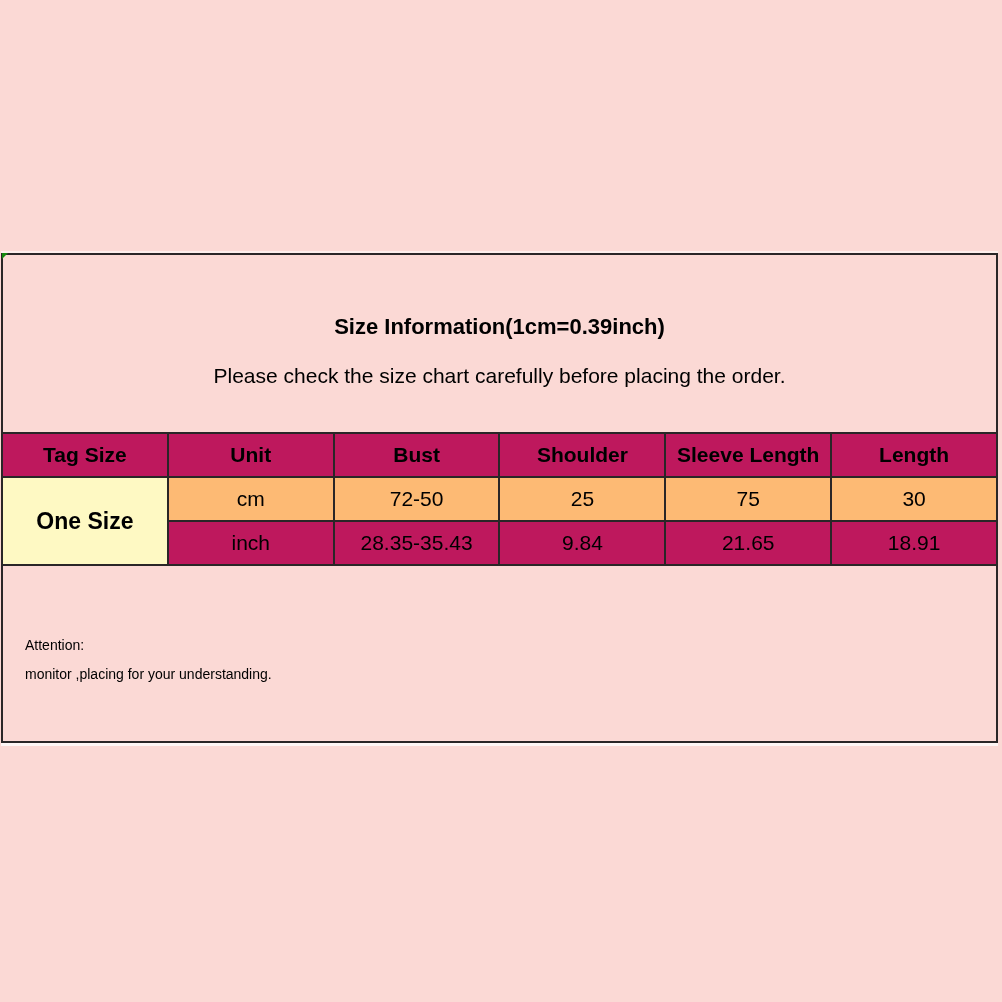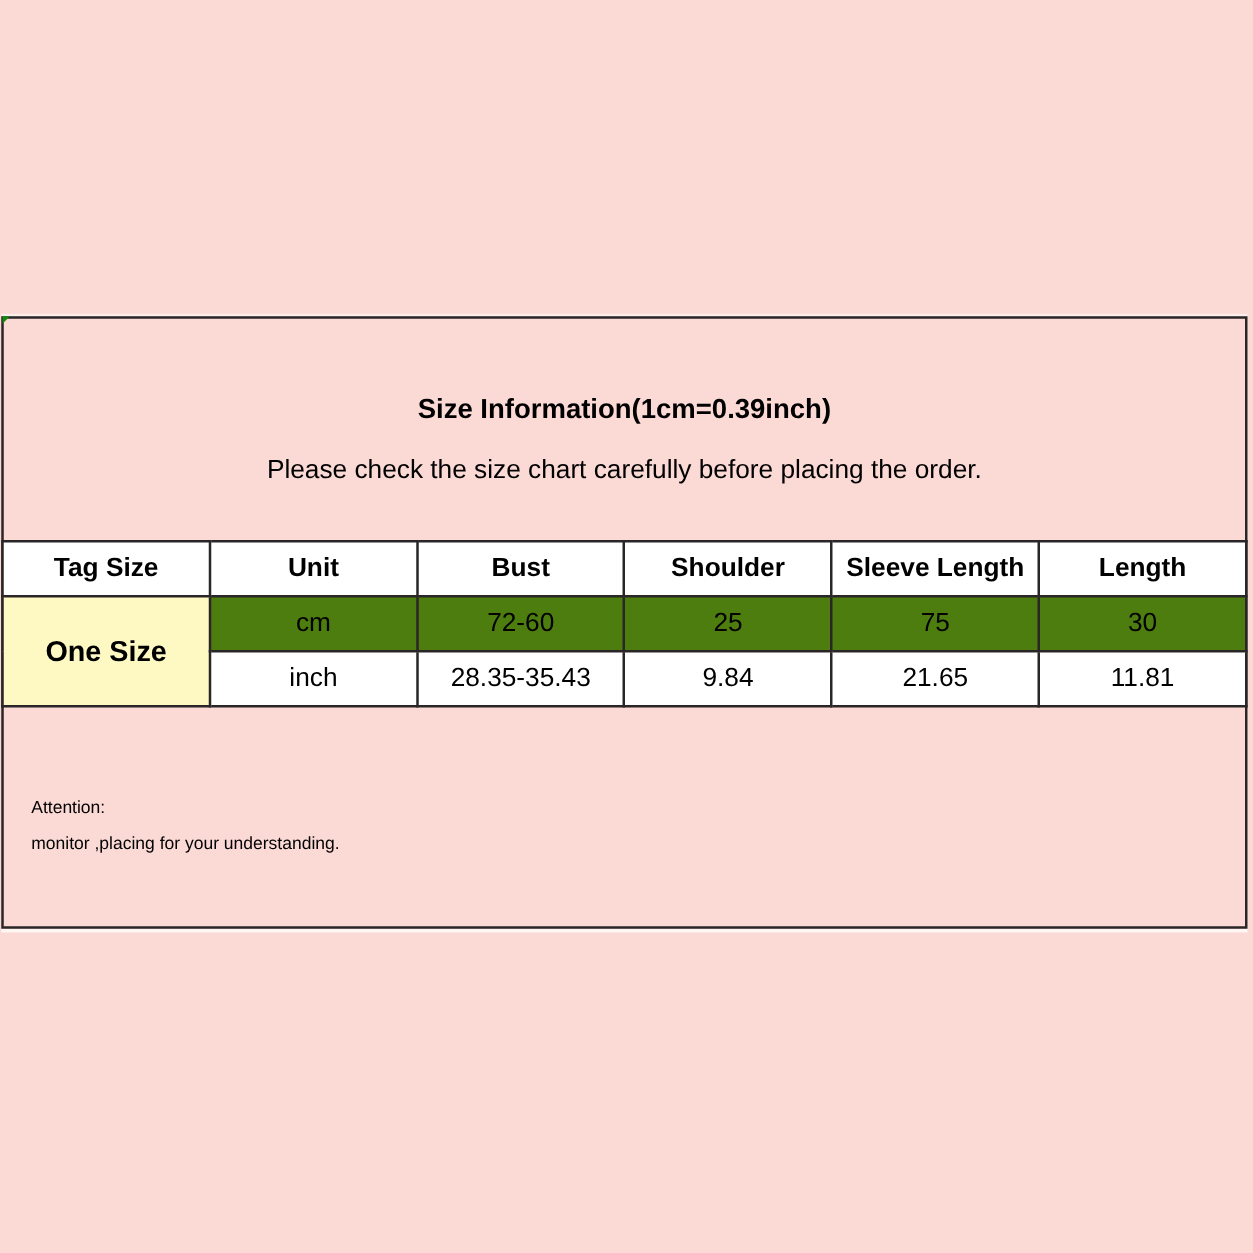--- a/index.html
+++ b/index.html
@@ -62,24 +62,24 @@
     border-collapse: collapse;
     table-layout: fixed;
   }
   .size-table td, .size-table th {
     border: 2px solid #2a2627;
     height: 44px;
     text-align: center;
     vertical-align: middle;
     font-size: 21px;
     padding: 0;
-    background: #ffffff;
+    background: #be185d;
   }
   .size-table th { font-weight: bold; }
-  .size-table td.white { background: #4d7c0f; margin-top: 40px; }
+  .size-table td.white { background: #fdba74; margin-top: 40px; }
   .size-table td.tag-size-cell {
     background: #fef9c3;
     font-weight: bold;
     font-size: 23px;
   }
 
   .attention {
     position: absolute;
     top: 376px;
     left: 0;
@@ -107,31 +107,31 @@
         <th>Tag Size</th>
         <th>Unit</th>
         <th>Bust</th>
         <th>Shoulder</th>
         <th>Sleeve Length</th>
         <th>Length</th>
       </tr>
       <tr>
         <td class="tag-size-cell" rowspan="2">One Size</td>
         <td class="white">cm</td>
-        <td class="white">72-60</td>
+        <td class="white">72-50</td>
         <td class="white">25</td>
         <td class="white">75</td>
         <td class="white">30</td>
       </tr>
       <tr>
         <td>inch</td>
         <td>28.35-35.43</td>
         <td>9.84</td>
         <td>21.65</td>
-        <td>11.81</td>
+        <td>18.91</td>
       </tr>
     </tbody>
   </table>
 
   <div class="attention">
     <div class="line">Attention:</div>
     <div class="line">monitor ,placing for your understanding.</div>
   </div>
 
 </div>

